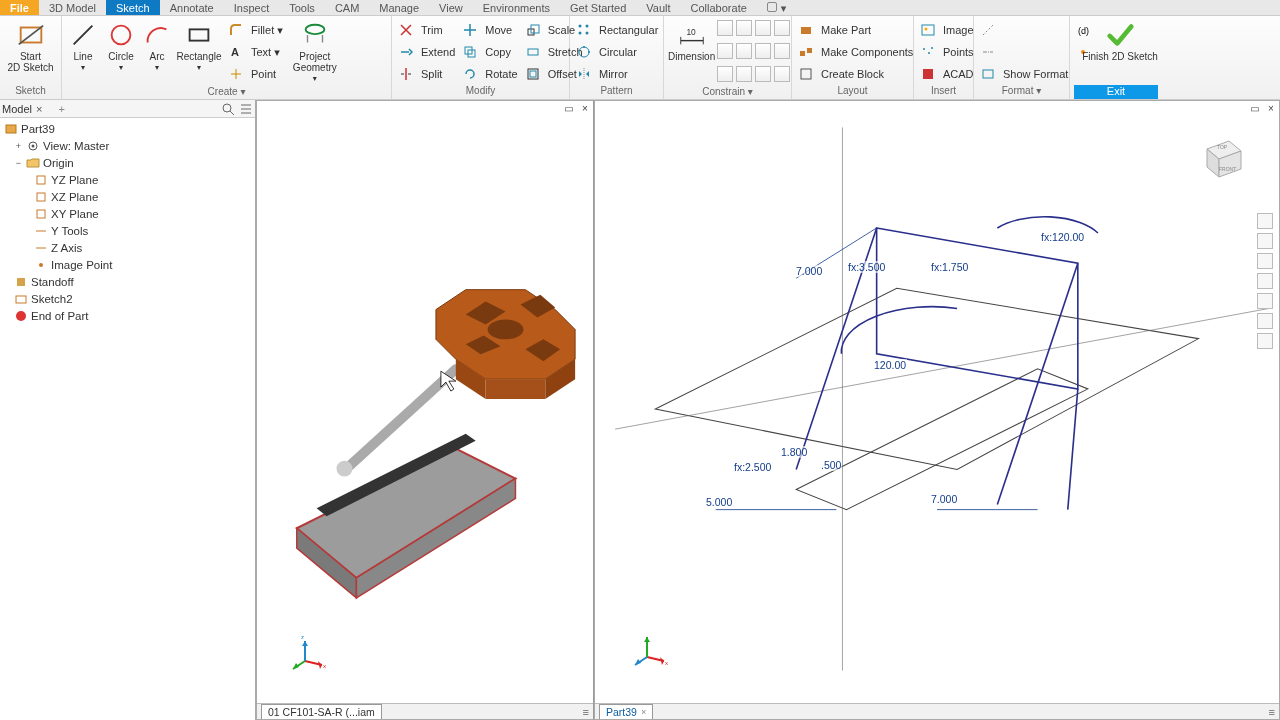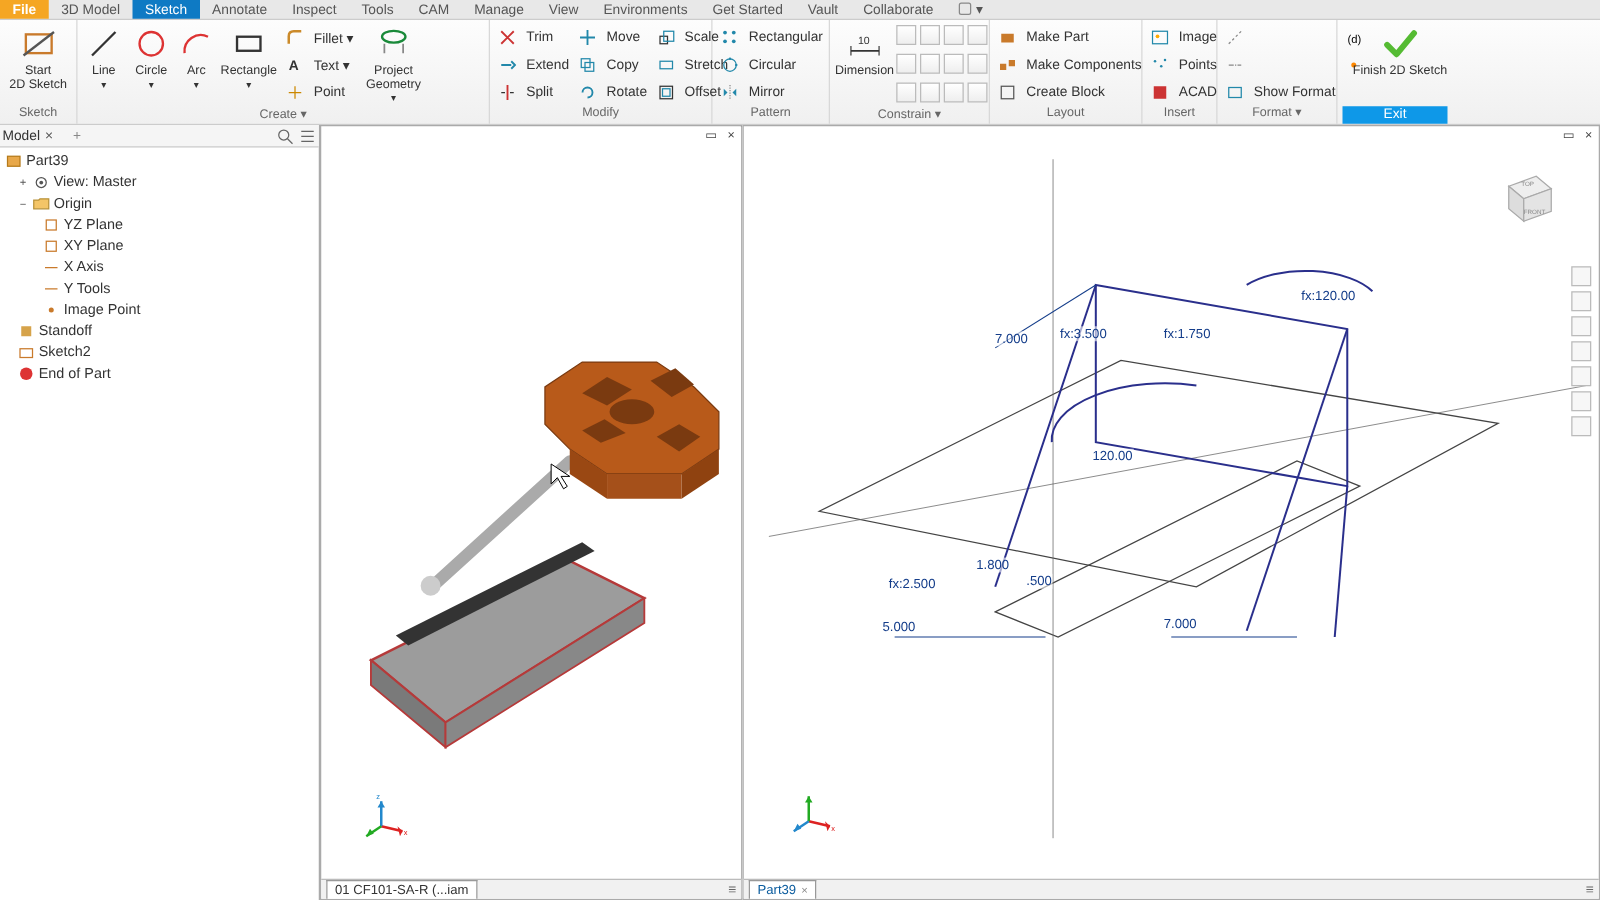--- a/index.html
+++ b/index.html
@@ -459,33 +459,39 @@
       <div class="tree-node lv2">
           <svg class="node-icon" viewBox="0 0 14 14">
             <rect x="3" y="3" width="8" height="8" fill="none" stroke="#c97a2b"></rect>
           </svg>
           <span>YZ Plane</span>
         </div>
       <div class="tree-node lv2">
           <svg class="node-icon" viewBox="0 0 14 14">
             <rect x="3" y="3" width="8" height="8" fill="none" stroke="#c97a2b"></rect>
           </svg>
+          <span>XZ Plane</span>
+        </div>
+      <div class="tree-node lv2">
+          <svg class="node-icon" viewBox="0 0 14 14">
+            <rect x="3" y="3" width="8" height="8" fill="none" stroke="#c97a2b"></rect>
+          </svg>
           <span>XY Plane</span>
         </div>
       <div class="tree-node lv2">
           <svg class="node-icon" viewBox="0 0 14 14">
             <line x1="2" y1="7" x2="12" y2="7" stroke="#c97a2b"></line>
           </svg>
-          <span>X Axis</span>
+          <span>Y Tools</span>
         </div>
       <div class="tree-node lv2">
           <svg class="node-icon" viewBox="0 0 14 14">
             <line x1="2" y1="7" x2="12" y2="7" stroke="#c97a2b"></line>
           </svg>
-          <span>Y Tools</span>
+          <span>Z Axis</span>
         </div>
       <div class="tree-node lv2">
           <svg class="node-icon" viewBox="0 0 14 14">
             <circle cx="7" cy="7" r="2" fill="#c97a2b"></circle>
           </svg>
           <span>Image Point</span>
         </div>
       <div class="tree-node lv1">
           <svg class="node-icon" viewBox="0 0 14 14">
             <rect x="3" y="3" width="8" height="8" fill="#d6a34a"></rect>
@@ -593,21 +599,21 @@
           </g>
         </svg>
 
         <div class="sketchdim" style="left:445px; top:130px">fx:120.00</div>
         <div class="sketchdim" style="left:200px; top:164px">7.000</div>
         <div class="sketchdim" style="left:252px; top:160px">fx:3.500</div>
         <div class="sketchdim" style="left:335px; top:160px">fx:1.750</div>
         <div class="sketchdim" style="left:278px; top:258px">120.00</div>
         <div class="sketchdim" style="left:185px; top:345px">1.800</div>
         <div class="sketchdim" style="left:225px; top:358px">.500</div>
-        <div class="sketchdim" style="left:115px; top:360px">fx:2.500</div>
+        <div class="sketchdim" style="left:138px; top:360px">fx:2.500</div>
         <div class="sketchdim" style="left:110px; top:395px">5.000</div>
         <div class="sketchdim" style="left:335px; top:392px">7.000</div>
 
         <svg class="navcube" viewBox="0 0 54 54">
           <polygon points="12,18 34,10 46,20 24,28" fill="#eee" stroke="#aaa"></polygon>
           <polygon points="12,18 24,28 24,46 12,36" fill="#ddd" stroke="#aaa"></polygon>
           <polygon points="24,28 46,20 46,38 24,46" fill="#e4e4e4" stroke="#aaa"></polygon>
           <text x="24" y="40" font-size="5" fill="#888">FRONT</text>
           <text x="22" y="18" font-size="5" fill="#888">TOP</text>
         </svg>

